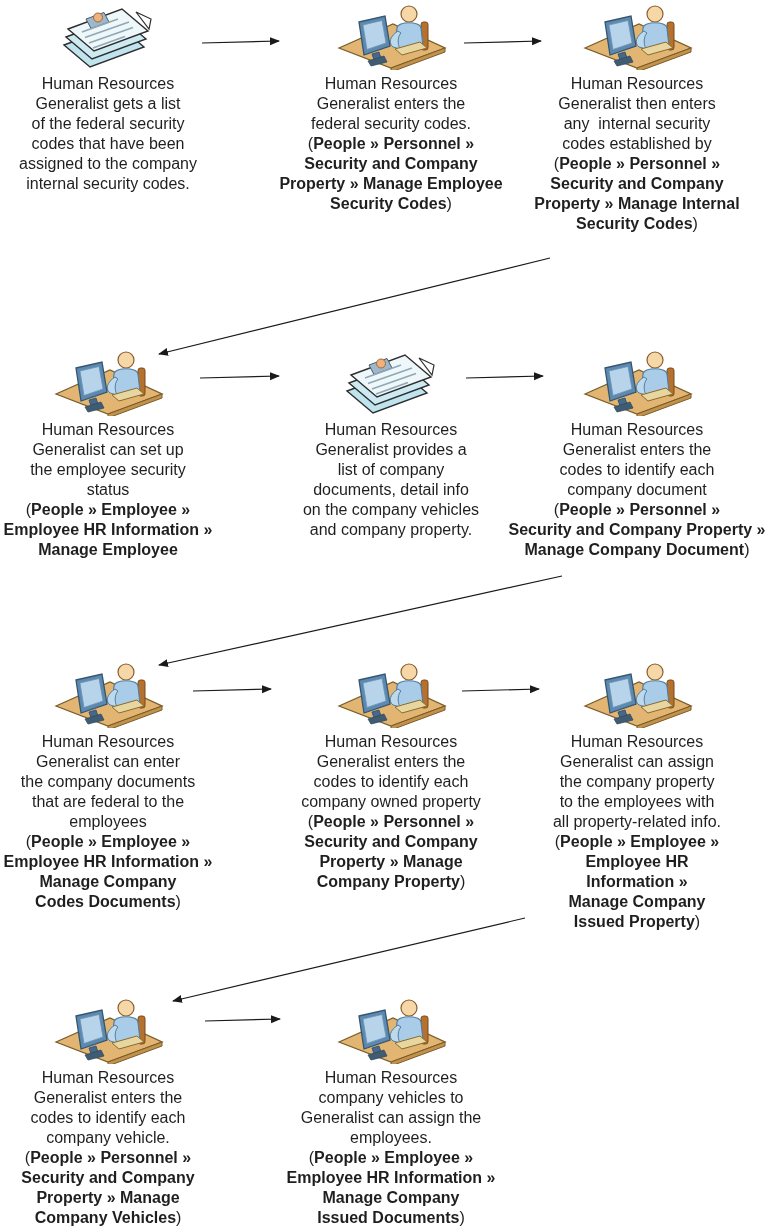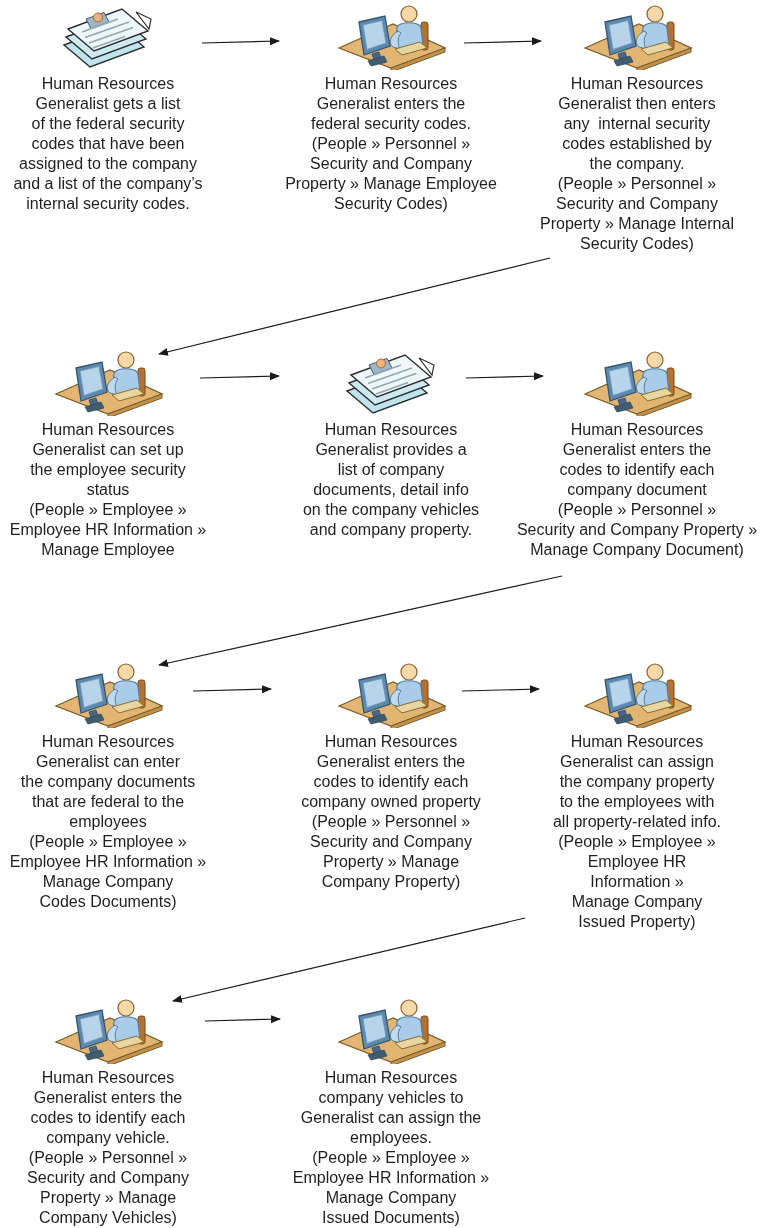--- a/index.html
+++ b/index.html
@@ -23,21 +23,21 @@
     height:68px;width:118px;
     display:flex;align-items:flex-end;justify-content:center;
     margin-bottom:4px;
   }
   .caption{
     width:100%;
     text-align:center;
     font-size:16px;line-height:20px;
   }
   .caption .line{white-space:pre;}
-  .caption .b{font-weight:400;text-align:center;}
+  .caption .b{font-weight:700;text-align:center;}
 </style>
 </head>
 <body>
 
 <div id="canvas">
 
   <svg id="arrow-layer" viewBox="0 0 768 1228">
     <defs>
       <marker id="ah" markerUnits="userSpaceOnUse" markerWidth="11" markerHeight="9" refX="9" refY="4" orient="auto">
         <path d="M0,0 L10,4 L0,8 Z" fill="#1a1a1a"></path>
@@ -73,21 +73,20 @@
         <line x1="41" y1="42" x2="73" y2="30.5"></line>
       </g>
     </svg>
   </div>
     <div class="caption">
         <div class="line"><span>Human Resources</span></div>
         <div class="line"><span>Generalist gets a list</span></div>
         <div class="line"><span>of the federal security</span></div>
         <div class="line"><span>codes that have been</span></div>
         <div class="line"><span>assigned to the company</span></div>
-        <div class="line"><span>and a list of the company’s</span></div>
         <div class="line"><span>internal security codes.</span></div>
       </div>
   </div>
   <div class="node" style="left:276px;top:2px;width:230px">
     <div class="icon-holder">
     <svg width="112" height="66" viewBox="0 0 112 66">
       <polygon points="4,44 58,20 110,44 56,64" fill="#e2b672" stroke="#7a5c28" stroke-width="1.3"></polygon>
       <polygon points="56,64 110,44 110,48 56,68" fill="#c2924c" stroke="#7a5c28" stroke-width="1"></polygon>
       <rect x="86" y="18" width="7" height="28" rx="2.5" fill="#b5712e" stroke="#7a4a1a" stroke-width="1"></rect>
       <circle cx="74" cy="10" r="8" fill="#f6d7a8" stroke="#8a5d2e" stroke-width="1.2"></circle>
@@ -124,21 +123,20 @@
       <polygon points="37,50 44,48 47,57 40,59" fill="#46688a" stroke="#2f4a63" stroke-width="0.8"></polygon>
       <polygon points="33,57 49,52 52,58 36,62" fill="#3f5c73" stroke="#2f4a63" stroke-width="0.8"></polygon>
       <polygon points="60,45 85,38 92,44 67,51" fill="#e7d6a0" stroke="#8a6a30" stroke-width="1"></polygon>
     </svg>
   </div>
     <div class="caption">
         <div class="line"><span>Human Resources</span></div>
         <div class="line"><span>Generalist then enters</span></div>
         <div class="line"><span>any  internal security</span></div>
         <div class="line"><span>codes established by</span></div>
-        <div class="line"><span>the company.</span></div>
         <div class="line"><span>(</span><span class="b">People » Personnel »</span></div>
         <div class="line"><span class="b">Security and Company</span></div>
         <div class="line"><span class="b">Property » Manage Internal</span></div>
         <div class="line"><span class="b">Security Codes</span><span>)</span></div>
       </div>
   </div>
 
   <div class="node" style="left:0px;top:348px;width:216px">
     <div class="icon-holder">
     <svg width="112" height="66" viewBox="0 0 112 66">

